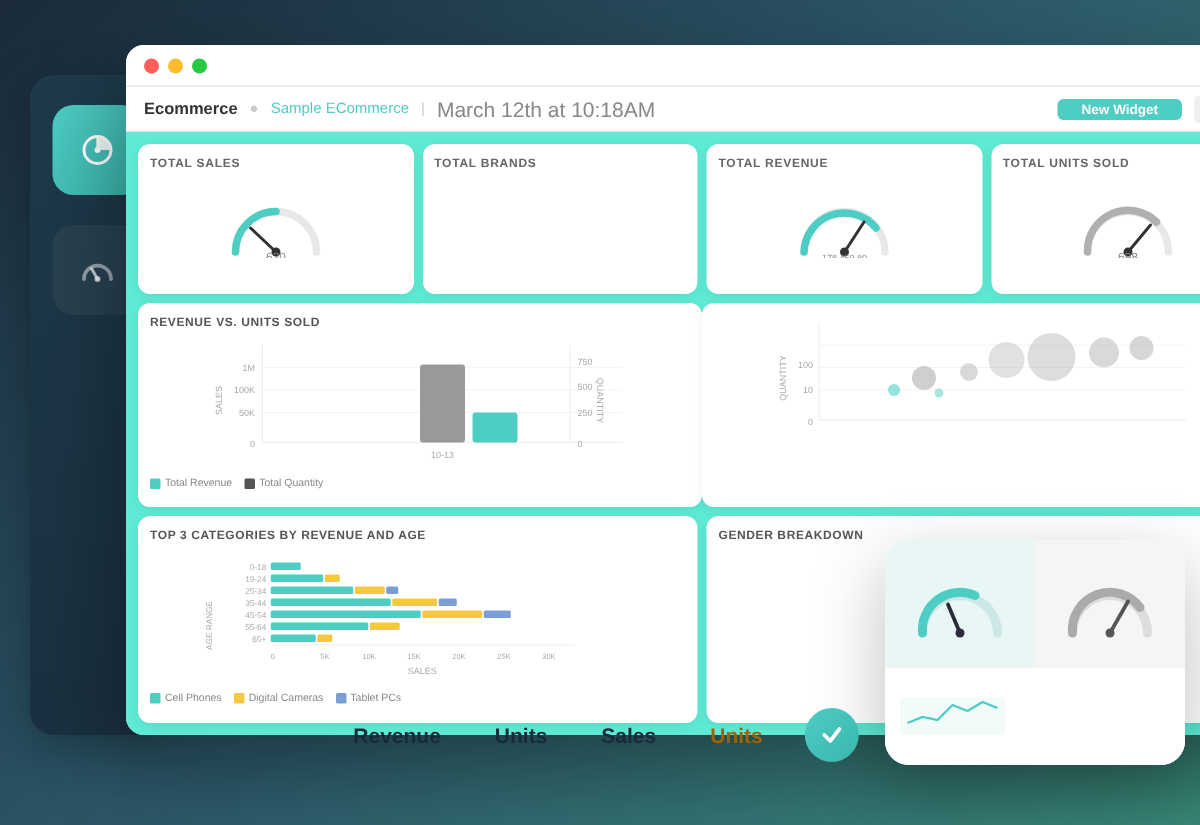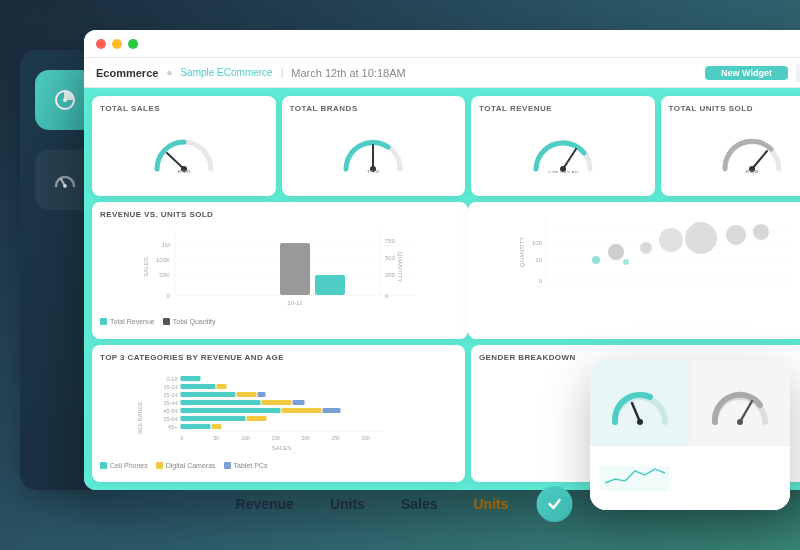--- a/index.html
+++ b/index.html
@@ -119,21 +119,21 @@
       color: #ccc;
     }
 
     .toolbar-breadcrumb {
       color: #4ecdc4;
       font-size: 10px;
     }
 
     .toolbar-date {
       color: #888;
-      font-size: 11px;
+      font-size: 14px;
       text-align: right;
     }
 
     .toolbar-spacer { flex: 1; }
 
     .toolbar-btn {
       background: #4ecdc4;
       color: white;
       border-radius: 4px;
       padding: 2px 16px;
@@ -294,21 +294,21 @@
       background: #e8f7f6;
     }
 
     .widget-cell-gray {
       background: #f5f5f5;
     }
 
     
     .bottom-nav {
       position: absolute;
-      bottom: 0;
+      bottom: 14px;
       left: 50%;
       transform: translateX(-50%);
       display: flex;
       align-items: center;
       gap: 20px;
       z-index: 20;
       padding: 8px 0;
     }
 
     .nav-tab {
@@ -388,29 +388,20 @@
               <path d="M8 36 A27 27 0 0 1 35 9" stroke="#4ecdc4" stroke-width="5" fill="none" stroke-linecap="round"></path>
               <line x1="35" y1="36" x2="18" y2="20" stroke="#333" stroke-width="2" stroke-linecap="round"></line>
               <circle cx="35" cy="36" r="3" fill="#333"></circle>
               <text x="35" y="42" text-anchor="middle" font-size="8" fill="#888">620</text>
             </svg>
           </div>
         </div>
 
         <div class="kpi-card">
           <div class="kpi-label">TOTAL BRANDS</div>
-          <div class="gauge-container">
-            <svg class="gauge-svg" viewBox="0 0 70 40">
-              <path d="M8 36 A27 27 0 0 1 62 36" stroke="#e8e8e8" stroke-width="5" fill="none" stroke-linecap="round"></path>
-              <path d="M8 36 A27 27 0 0 1 50 14" stroke="#4ecdc4" stroke-width="5" fill="none" stroke-linecap="round"></path>
-              <line x1="35" y1="36" x2="35" y2="12" stroke="#333" stroke-width="2" stroke-linecap="round"></line>
-              <circle cx="35" cy="36" r="3" fill="#333"></circle>
-              <text x="35" y="42" text-anchor="middle" font-size="8" fill="#888">114</text>
-            </svg>
-          </div>
         </div>
 
         <div class="kpi-card">
           <div class="kpi-label">TOTAL REVENUE</div>
           <div class="gauge-container">
             <svg class="gauge-svg" viewBox="0 0 70 40">
               <path d="M8 36 A27 27 0 0 1 62 36" stroke="#e8e8e8" stroke-width="5" fill="none" stroke-linecap="round"></path>
               <path d="M8 36 A27 27 0 0 1 56 20" stroke="#4ecdc4" stroke-width="5" fill="none" stroke-linecap="round"></path>
               <line x1="35" y1="36" x2="48" y2="16" stroke="#333" stroke-width="2" stroke-linecap="round"></line>
               <circle cx="35" cy="36" r="3" fill="#333"></circle>

